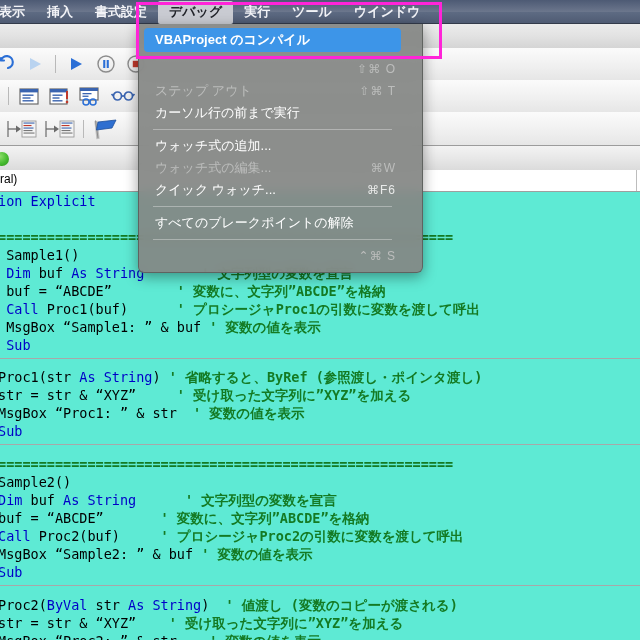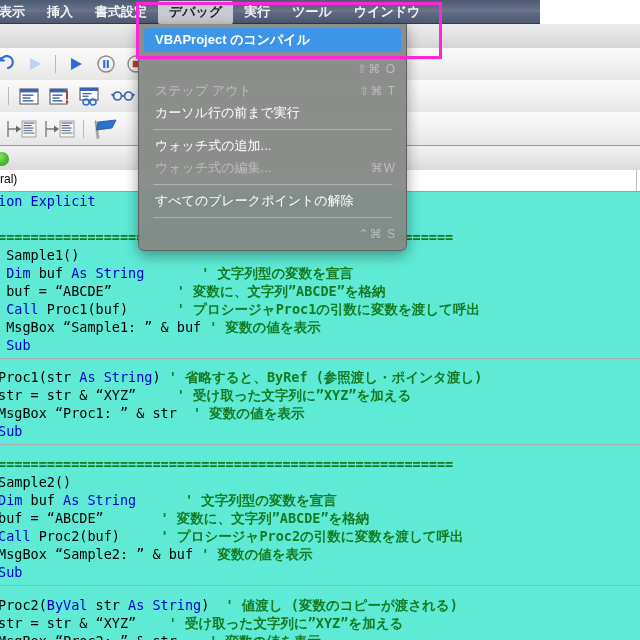--- a/index.html
+++ b/index.html
@@ -5,21 +5,21 @@
   html,body{margin:0;padding:0;}
   body{
     width:640px;height:640px;overflow:hidden;
     font-family:"Liberation Sans","DejaVu Sans",sans-serif;
     background:#ffffff;position:relative;
   }
   #app{position:absolute;inset:0;width:640px;height:640px;overflow:hidden;}
 
   
   .menubar{
-    position:absolute;left:0;top:0;width:540px;height:24px;
+    position:absolute;left:0;top:0;width:640px;height:24px;
     background:linear-gradient(180deg,#4d5a74 0%,#6b768c 48%,#5d6a82 52%,#4e5a72 100%);
     display:flex;align-items:center;
     box-shadow:inset 0 -1px 0 rgba(0,0,0,.35);
   }
   .menubar .mi{
     color:#f2f3f7;font-size:13px;font-weight:bold;
     padding:3px 11px 4px 11px;line-height:16px;white-space:nowrap;
   }
   .menubar .mi.active{
     background:#c9cbd2;color:#22242a;border-radius:2px;
@@ -90,21 +90,21 @@
   }
 
   
   .menu{
     position:absolute;left:138px;top:24px;width:267px;
     background:rgba(132,134,132,0.93);
     border:1px solid rgba(90,92,90,.85);
     border-top:none;
     border-radius:0 0 6px 6px;
     box-shadow:0 4px 14px rgba(0,0,0,.38);
-    padding:4px 0 5px 0;
+    padding:4px 16px 5px 0;
     backdrop-filter:blur(6px);
   }
   .menu .item{
     position:relative;height:22px;display:flex;align-items:center;
     padding:0 10px 0 16px;font-size:13px;color:#ffffff;white-space:nowrap;
   }
   .menu .item.dim{color:#bcbdbc;}
   .menu .item.hl{
     background:#3d95e8;color:#ffffff;margin:0 5px;border-radius:4px;
     padding-left:11px;font-weight:bold;height:24px;
@@ -293,20 +293,24 @@
         <span>カーソル行の前まで実行</span>
       </div>
       <div class="msep"></div>
       <div class="item">
         <span>ウォッチ式の追加...</span>
       </div>
       <div class="item dim">
         <span>ウォッチ式の編集...</span>
         <span class="sc">⌘W</span>
       </div>
+      <div class="item">
+        <span>クイック ウォッチ...</span>
+        <span class="sc">⌘F6</span>
+      </div>
       <div class="msep"></div>
       <div class="item">
         <span>すべてのブレークポイントの解除</span>
       </div>
       <div class="msep"></div>
       <div class="item dim">
         <span class="sc">⌃⌘ S</span>
       </div>
     </div>
 

